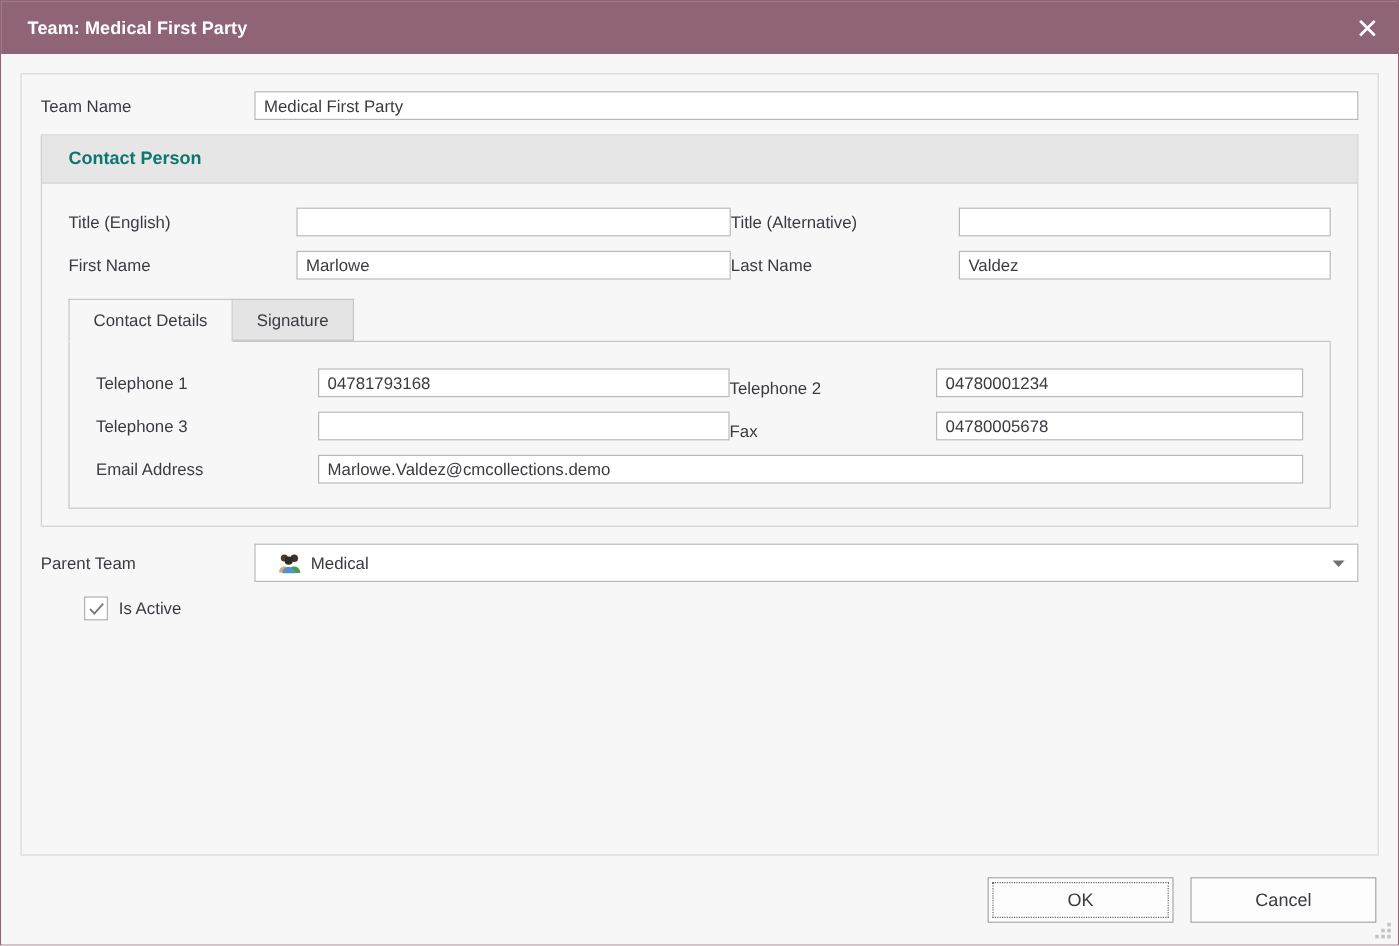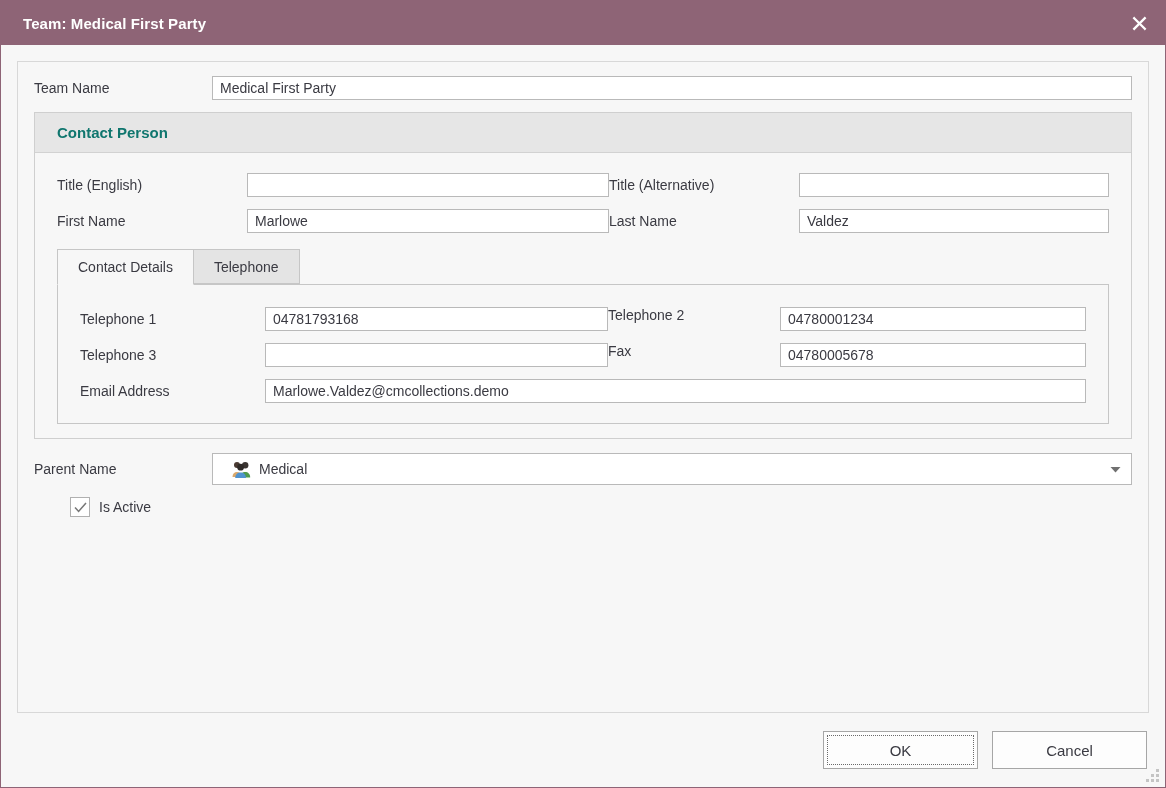--- a/index.html
+++ b/index.html
@@ -180,21 +180,21 @@
     box-sizing: border-box;
     padding: 22px 22px 20px 22px;
     flex: 1;
     position: relative;
     z-index: 1;
   }
 
   
   .tc-row { display: flex; align-items: center; margin-bottom: 12px; }
   .tc-left  { width: 528px; display: flex; align-items: center; }
-  .tc-right { flex: 1; display: flex; align-items: flex-start; }
+  .tc-right { flex: 1; display: flex; align-items: flex-end; }
   .tc-row .lbl-a { width: 185px; }
   .tc-row .lbl-b { width: 172px; }
   .tc-row .txt { flex: 1; }
   .email-row { display: flex; align-items: center; }
   .email-row .lbl { width: 185px; }
   .email-row .txt { flex: 1; margin-right: 0; }
 
   
   .parent-row {
     display: flex;
@@ -331,21 +331,21 @@
               <div class="lbl lbl-b">Last Name</div>
               <input class="txt" type="text" value="Valdez" style="">
             </div>
           </div>
 
           <div class="tabstrip">
             <div class="tab active">
               <span>Contact Details</span>
             </div>
             <div class="tab inactive">
-              <span>Telephone</span>
+              <span>Signature</span>
             </div>
           </div>
 
           <div class="tabpanel">
 
             <div class="tc-row">
               <div class="tc-left">
                 <div class="lbl lbl-a">Telephone 1</div>
                 <input class="txt" type="text" value="04781793168" style="">
               </div>
@@ -369,21 +369,21 @@
             <div class="email-row">
               <div class="lbl">Email Address</div>
               <input class="txt" type="text" value="Marlowe.Valdez@cmcollections.demo" style="">
             </div>
 
           </div>
         </div>
       </div>
 
       <div class="parent-row">
-        <div class="lbl">Parent Name</div>
+        <div class="lbl">Parent Team</div>
         <div class="combo">
           <span class="combo-icon">
             <svg width="20" height="18" viewBox="0 0 20 18" aria-hidden="true">
               <circle cx="6" cy="5" r="3" fill="#4a3a32"></circle>
               <path d="M1.5 17c0-3.2 2-5 4.5-5s4.5 1.8 4.5 5z" fill="#d9a86c"></path>
               <circle cx="14.2" cy="5.2" r="3.2" fill="#3a3430"></circle>
               <path d="M9.2 17.5c0-3.4 2.2-5.4 5-5.4s5 2 5 5.4z" fill="#4e9b4e"></path>
               <circle cx="9.6" cy="7.2" r="3.4" fill="#2f2a27"></circle>
               <path d="M4.2 18c0-3.6 2.4-5.6 5.4-5.6S15 14.4 15 18z" fill="#4f93cf"></path>
             </svg>

